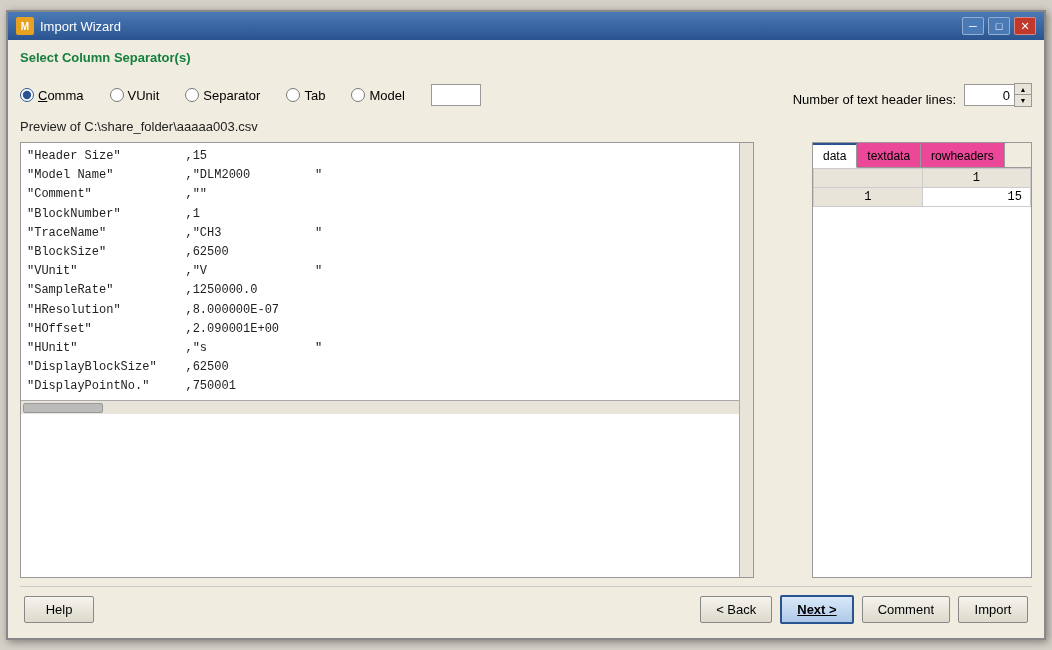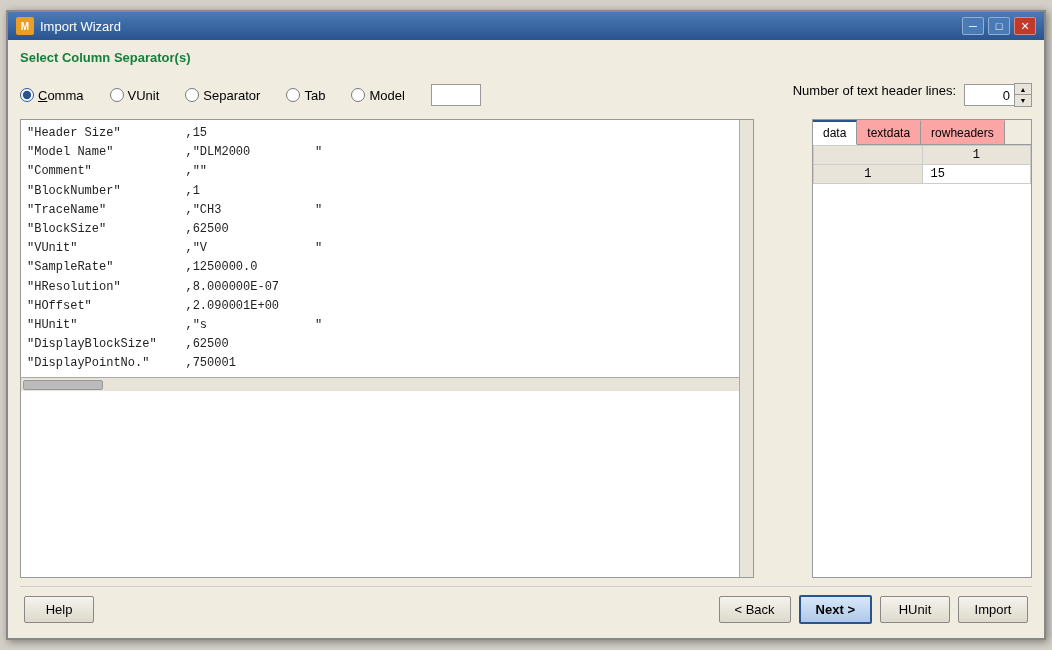--- a/index.html
+++ b/index.html
@@ -115,21 +115,21 @@
     .other-input {
       width: 50px;
       height: 22px;
       border: 1px solid #999;
       background: white;
       padding: 2px 4px;
     }
 
     .header-lines-section {
       display: flex;
-      align-items: flex-start;
+      align-items: flex-end;
       gap: 8px;
       margin-left: auto;
     }
 
     .header-lines-label {
       font-size: 13px;
     }
 
     .spinner-container {
       display: flex;
@@ -214,21 +214,21 @@
     .data-tabs {
       display: flex;
       border-bottom: 1px solid #999;
     }
 
     .data-tab {
       padding: 4px 10px;
       font-size: 12px;
       cursor: pointer;
       border-right: 1px solid #999;
-      background: #fca5a5;
+      background: #ec4899;
       border-top: 2px solid transparent;
     }
 
     .data-tab.active {
       background: white;
       border-top: 2px solid #2a5490;
       border-bottom: 1px solid white;
       margin-bottom: -1px;
       position: relative;
       z-index: 1;
@@ -252,21 +252,21 @@
       border: 1px solid #ccc;
       padding: 2px 8px;
       text-align: center;
       font-weight: normal;
       min-width: 50px;
     }
 
     .data-table td {
       border: 1px solid #ccc;
       padding: 2px 8px;
-      text-align: left;
+      text-align: right;
     }
 
     .data-table .row-header {
       background: #e8e4da;
       text-align: center;
       font-weight: normal;
     }
 
     .bottom-bar {
       display: flex;
@@ -284,20 +284,21 @@
       background: linear-gradient(to bottom, #f5f3ed, #ddd9cc);
       cursor: pointer;
       border-radius: 2px;
       min-width: 70px;
     }
 
     .btn-primary {
       background: linear-gradient(to bottom, #d8e8f8, #b0c8e8);
       border: 2px solid #2a5490;
       font-weight: bold;
+      text-decoration: underline;
     }
 
     .spacer { flex: 1; }
 
     .generate-section {
       display: flex;
       align-items: center;
       gap: 4px;
     }
 
@@ -401,20 +402,21 @@
         <div class="spinner-container">
           <input type="text" class="spinner-input" value="0" style="">
           <div class="spinner-buttons">
             <button class="spinner-btn">▲</button>
             <button class="spinner-btn">▼</button>
           </div>
         </div>
       </div>
     </div>
 
+    <div class="preview-label">Preview of C:\share_folder\aaaaa003.csv</div>
 
     <div class="main-panels">
 
       <div class="preview-panel">
         <div class="preview-content">"Header Size"         ,15
 "Model Name"          ,"DLM2000         "
 "Comment"             ,""
 "BlockNumber"         ,1
 "TraceName"           ,"CH3             "
 "BlockSize"           ,62500
@@ -454,17 +456,17 @@
           </table>
         </div>
       </div>
     </div>
 
     <div class="bottom-bar">
       <button class="btn">Help</button>
       <div class="spacer"></div>
       <button class="btn">&lt; Back</button>
       <button class="btn btn-primary">Next &gt;</button>
-      <button class="btn">HUnit</button>
+      <button class="btn">Comment</button>
       <button class="btn">Import</button>
     </div>
   </div>
 </div>
 
 </body></html>

